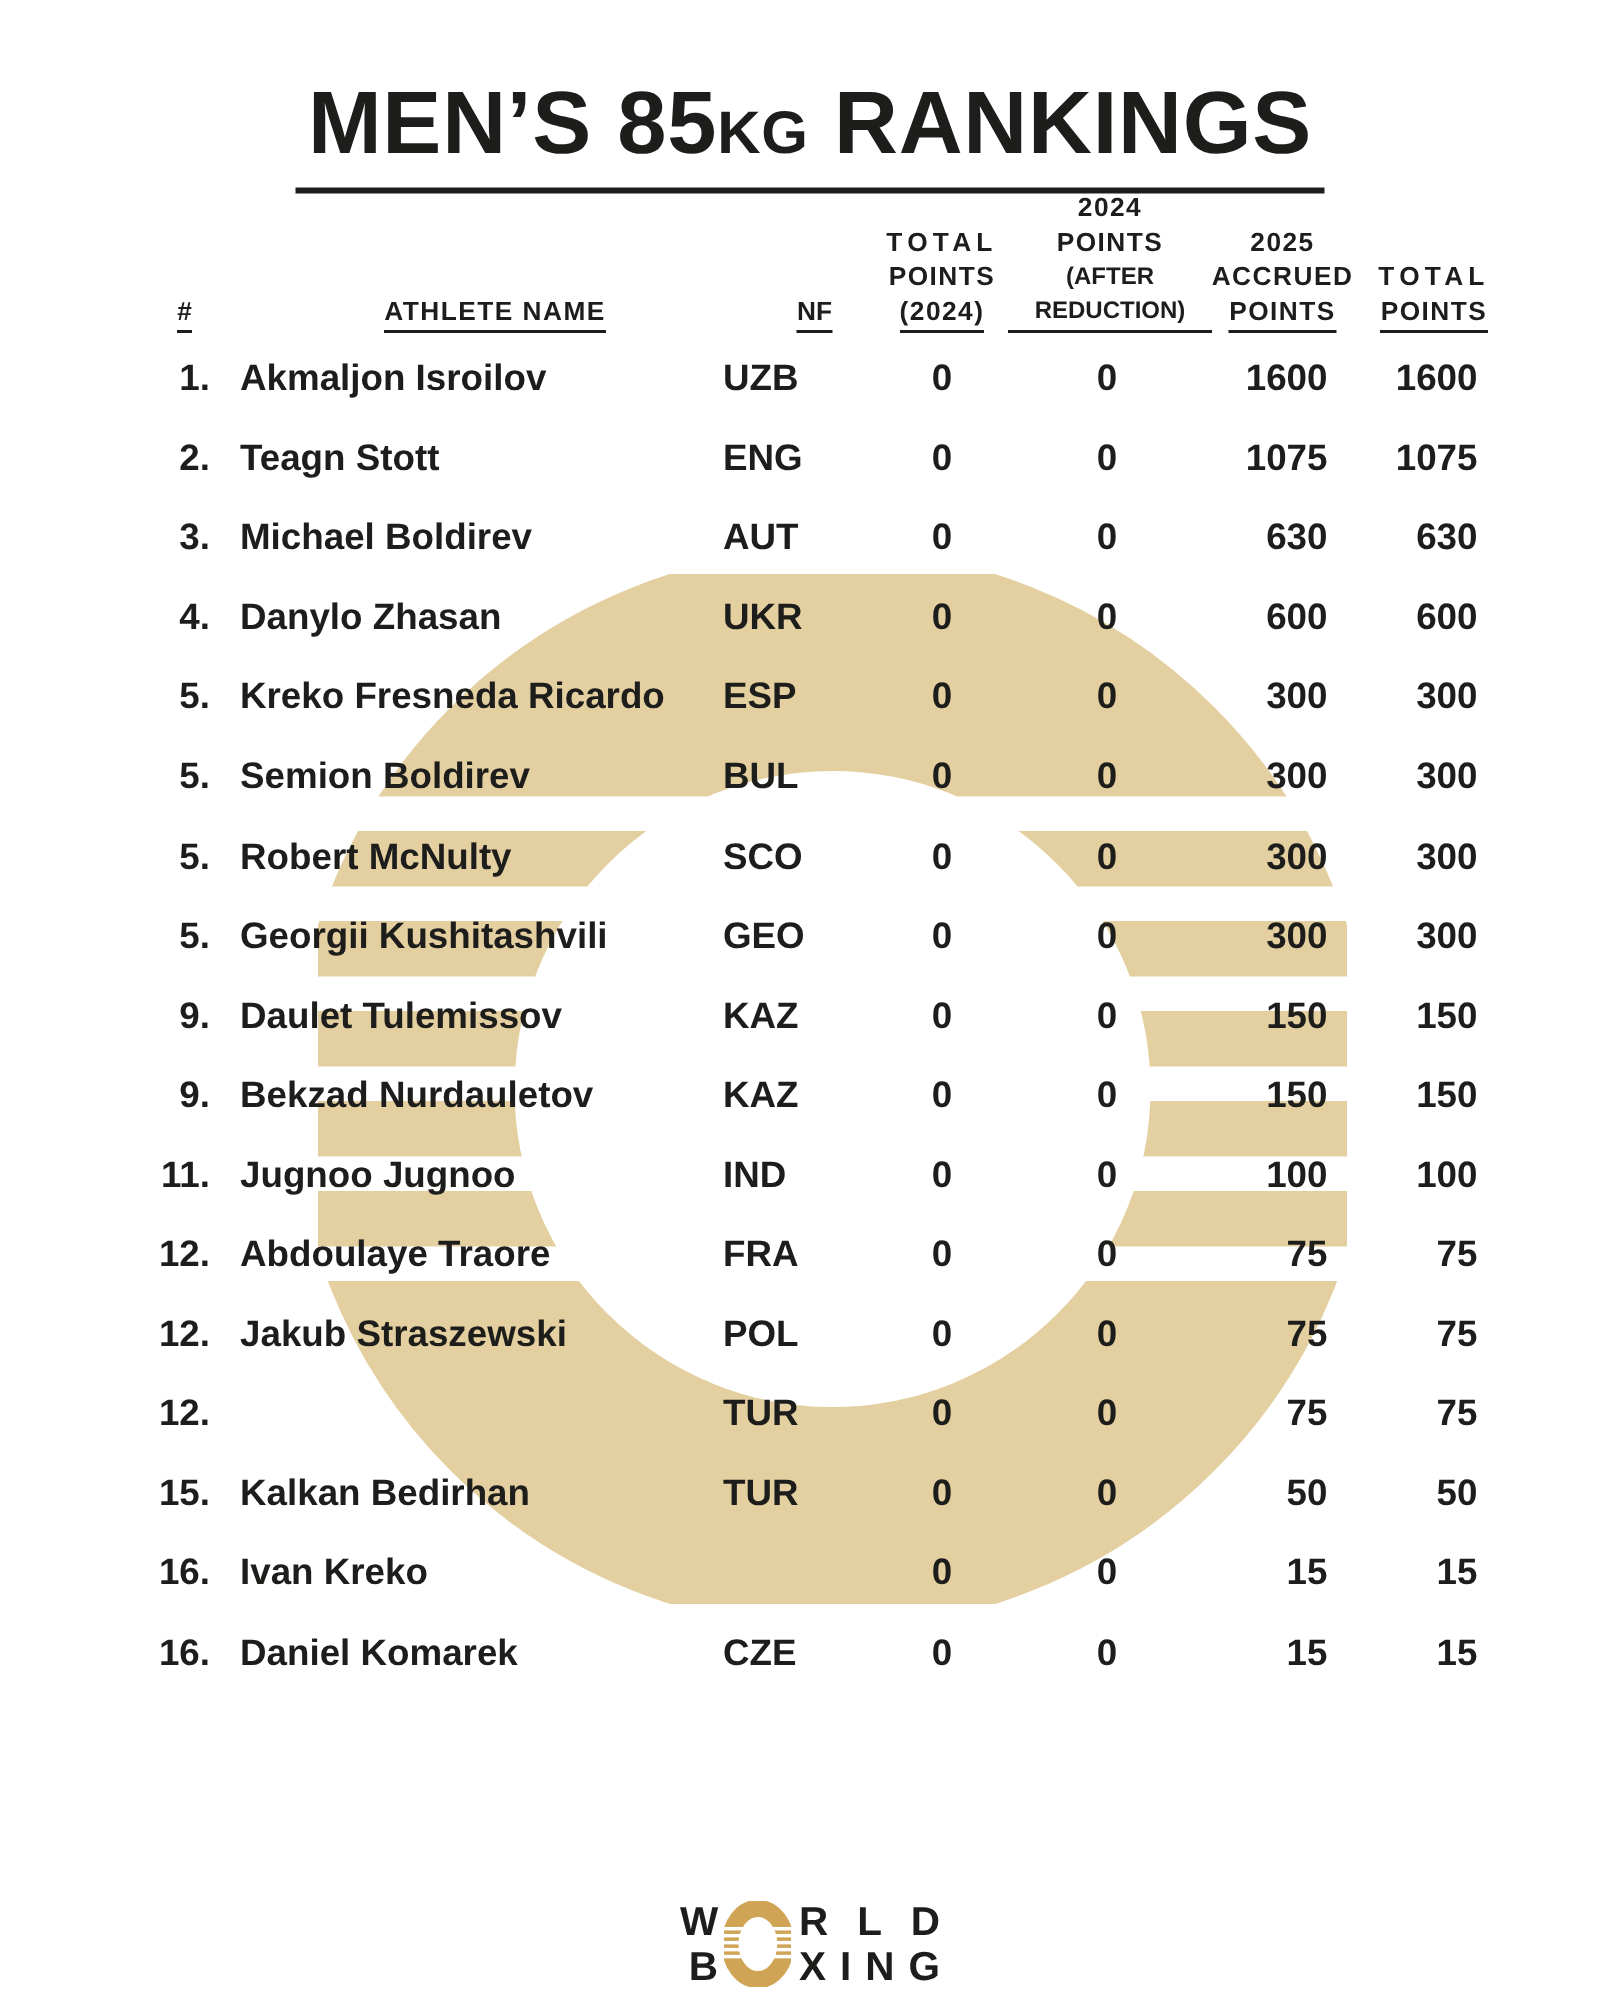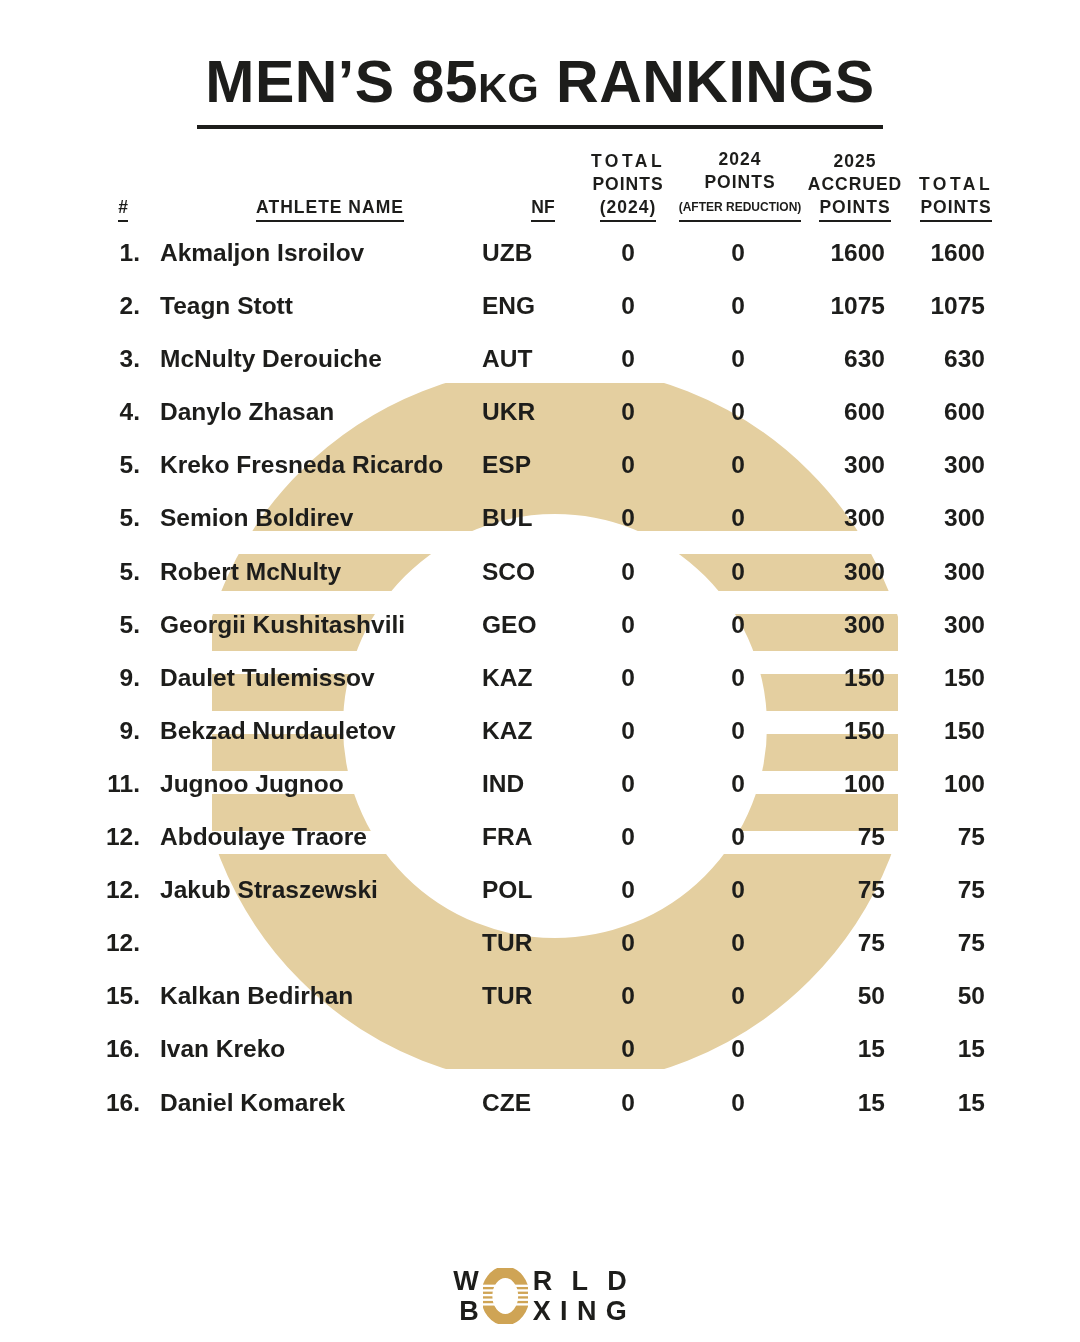--- a/index.html
+++ b/index.html
@@ -17,21 +17,21 @@
     padding:0 8px 9px 8px;font-size:59px;font-weight:bold;letter-spacing:0.5px;white-space:nowrap;
   }
   .title-inner .kg{font-size:40px;}
   
   .thead{position:absolute;top:122px;left:0;right:0;height:74px;z-index:2;
          font-size:17.5px;font-weight:bold;line-height:23px;}
   .hc{position:absolute;bottom:0;text-align:center;}
   .u{display:inline-block;border-bottom:2.5px solid var(--ink,#1d1d1b);padding-bottom:1px;}
   .sp{letter-spacing:3.5px;}
   .sp2{letter-spacing:1px;}
-  .small{font-size:12px;letter-spacing:0;}
+  .small{font-size:16px;letter-spacing:0;}
   .h-rank{left:100px;width:46px;}
   .h-name{left:230px;width:200px;}
   .h-nf{left:502px;width:82px;}
   .h-c4{left:568px;width:120px;}
   .h-c5{left:672px;width:136px;}
   .h-c6{left:793px;width:124px;}
   .h-c7{left:895px;width:122px;}
   
   .tbody{position:absolute;top:200px;left:0;right:0;z-index:2;}
   .row{position:relative;height:53.1px;}
@@ -119,21 +119,21 @@
     <div class="cell name">Teagn Stott</div>
     <div class="cell nf">ENG</div>
     <div class="cell p1">0</div>
     <div class="cell p2">0</div>
     <div class="cell p3">1075</div>
     <div class="cell p4">1075</div>
   </div>
 
   <div class="row">
     <div class="cell rank">3.</div>
-    <div class="cell name">McNulty Derouiche</div>
+    <div class="cell name">Michael Boldirev</div>
     <div class="cell nf">AUT</div>
     <div class="cell p1">0</div>
     <div class="cell p2">0</div>
     <div class="cell p3">630</div>
     <div class="cell p4">630</div>
   </div>
 
   <div class="row">
     <div class="cell rank">4.</div>
     <div class="cell name">Danylo Zhasan</div>

